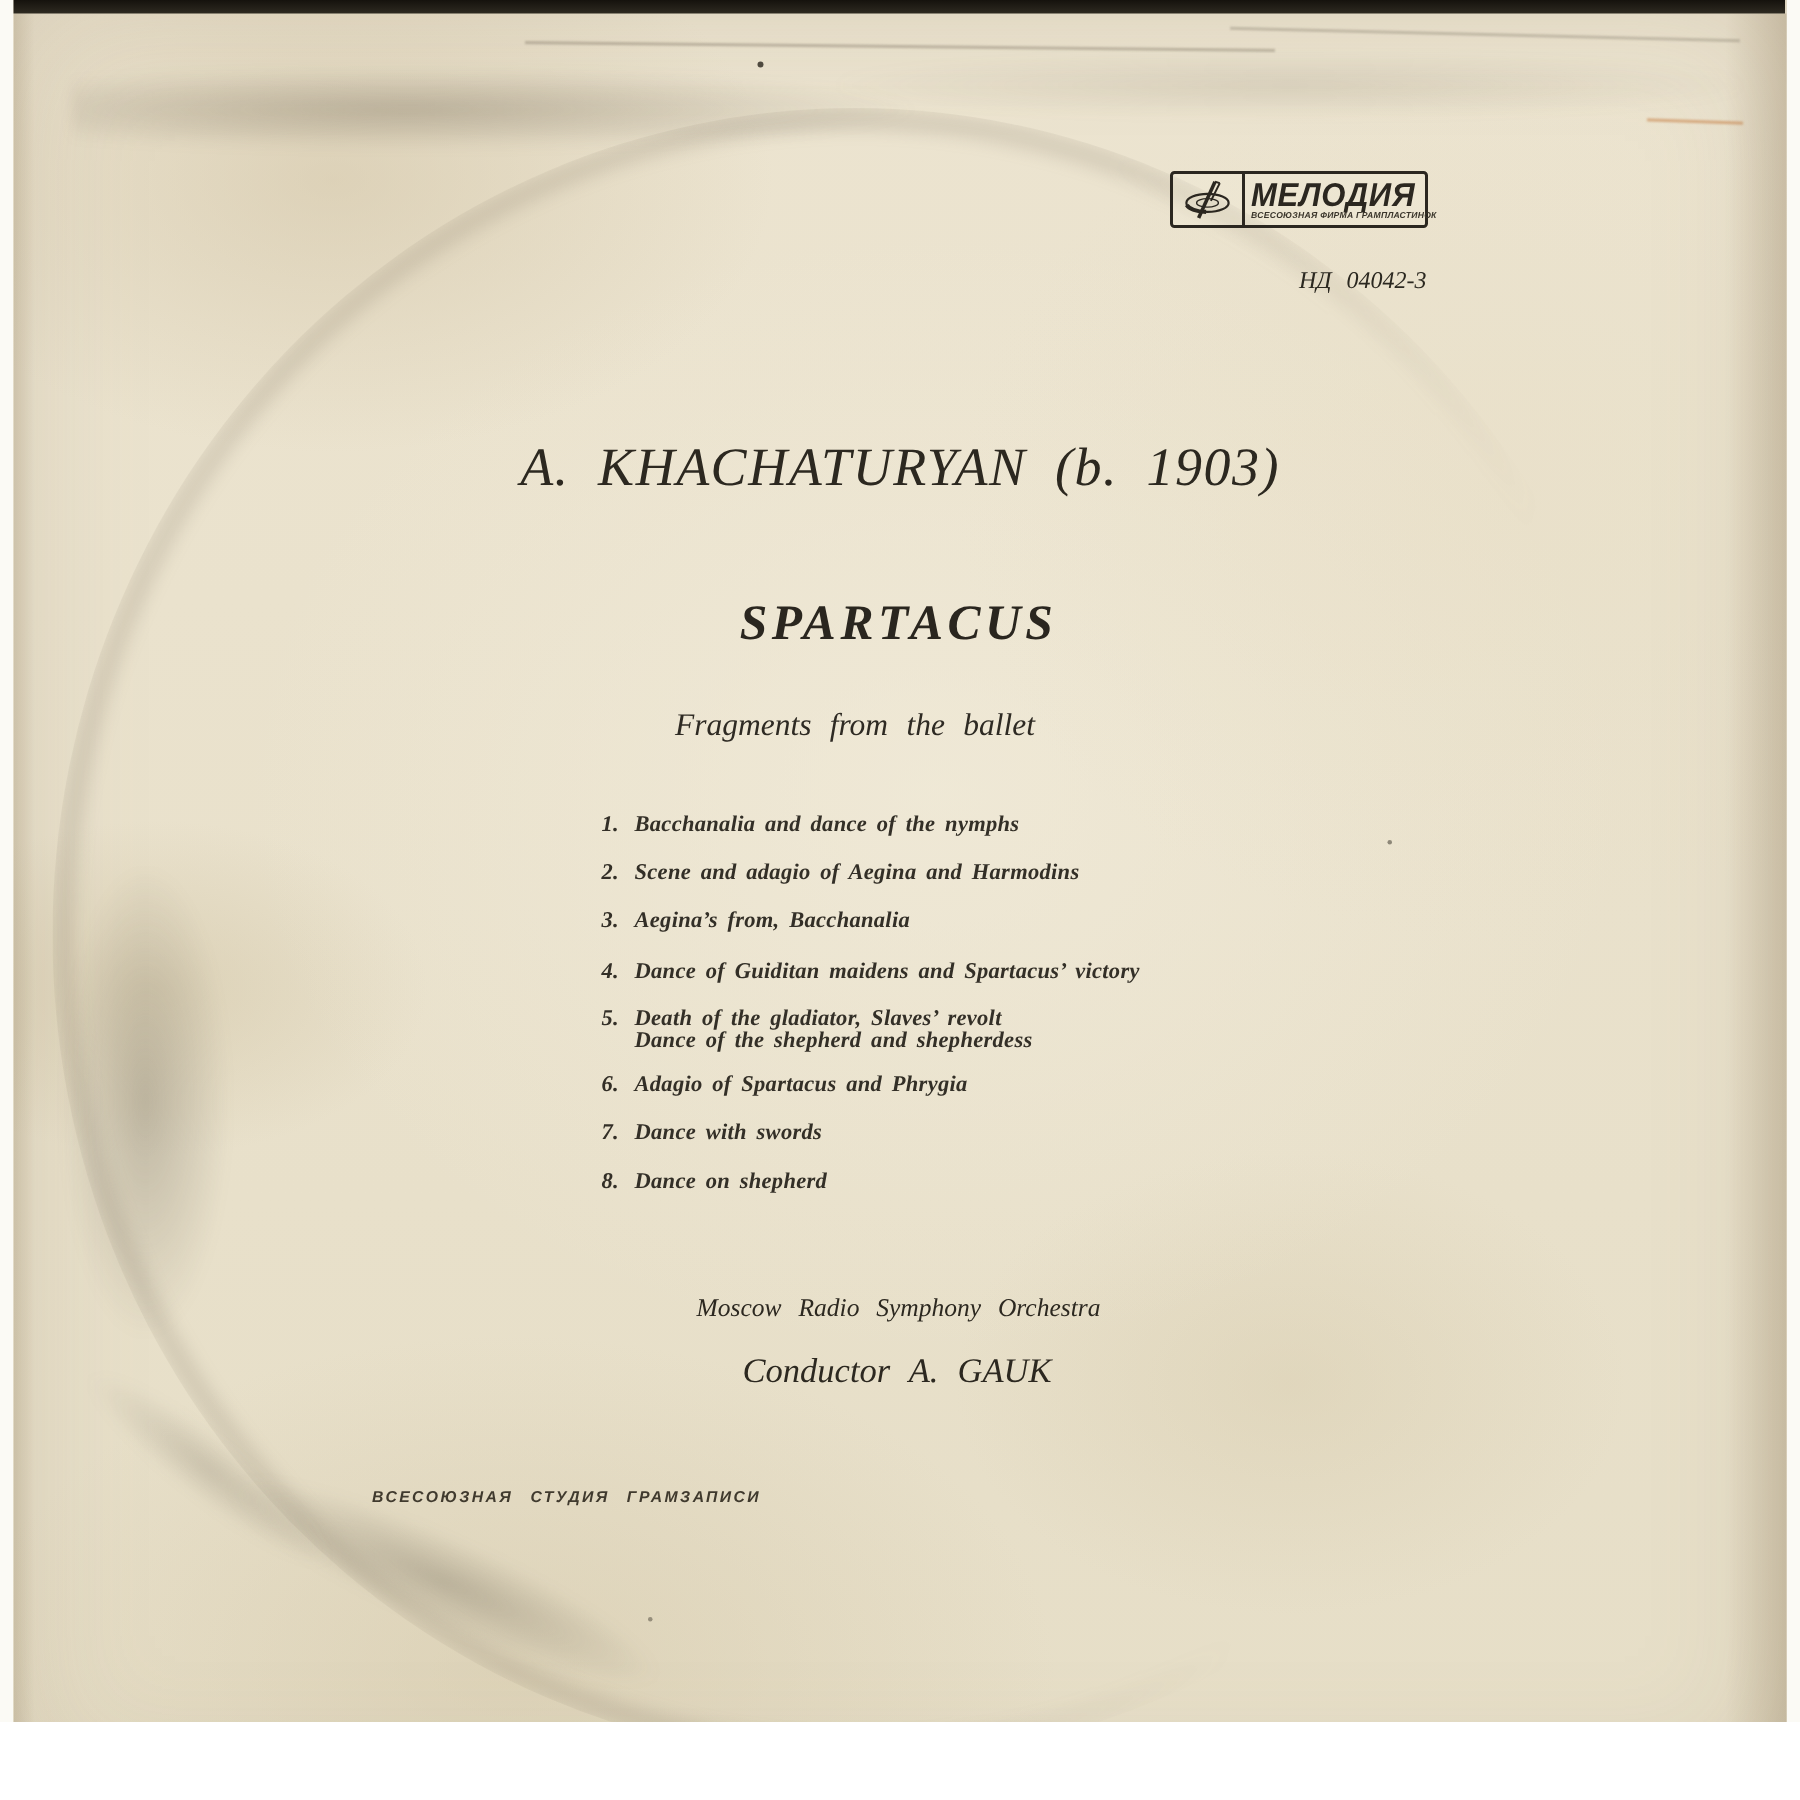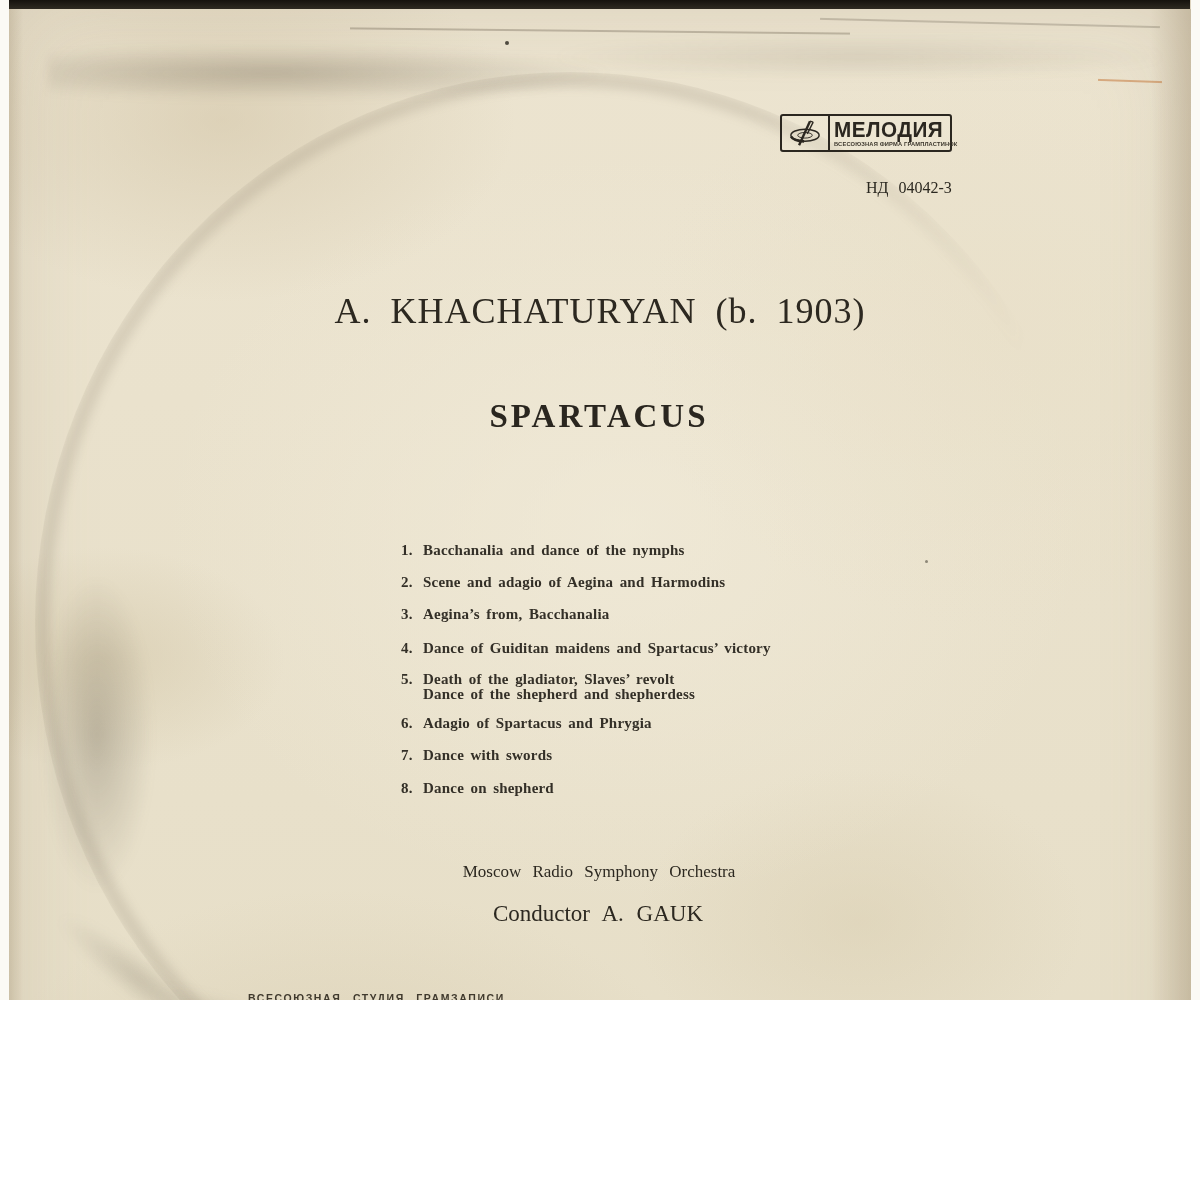--- a/index.html
+++ b/index.html
@@ -1,18 +1,18 @@
 <!DOCTYPE html>
 <html><head>
 <meta charset="utf-8">
 <title>Record sleeve scan</title>
 <style>
   html,body{margin:0;padding:0;background:#ffffff;}
-  .scan{position:relative;width:1200px;height:1000px;background:#fbfaf5;overflow:hidden;
-        font-family:"Liberation Serif","DejaVu Serif",serif;}
+  .scan{position:relative;width:1200px;height:1148px;background:#fbfaf5;overflow:hidden;
+        font-family:"Liberation Serif","DejaVu Serif",serif;font-style:italic;}
   
   .paper{position:absolute;left:9px;top:0;width:1182px;height:1198px;
     background-color:#e9e1cc;
     background-image:
       radial-gradient(ellipse 420px 260px at 18% 10%, rgba(203,188,156,.45), transparent 70%),
       radial-gradient(ellipse 520px 420px at 84% 28%, rgba(232,223,199,.55), transparent 70%),
       radial-gradient(ellipse 640px 520px at 52% 44%, rgba(242,236,219,.65), transparent 72%),
       radial-gradient(ellipse 320px 220px at 72% 77%, rgba(213,201,170,.40), transparent 70%),
       radial-gradient(ellipse 520px 320px at 28% 93%, rgba(209,196,165,.45), transparent 70%),
       radial-gradient(ellipse 260px 160px at 8% 55%, rgba(200,186,152,.40), transparent 70%),
@@ -135,20 +135,21 @@
     </div>
     <div class="brand-cell">
       <div class="brand-name">МЕЛОДИЯ</div>
       <div class="brand-sub">ВСЕСОЮЗНАЯ ФИРМА ГРАМПЛАСТИНОК</div>
     </div>
   </div>
   <div class="catalog">НД 04042-3</div>
 
   <div class="composer">A. KHACHATURYAN (b. 1903)</div>
   <div class="album-title">SPARTACUS</div>
+  <div class="album-subtitle">Fragments from the ballet</div>
 
   <div>
     <div class="track" style="top:543px">
       <span class="tnum">1.</span>
       <span class="ttext">Bacchanalia and dance of the nymphs</span>
     </div>
     <div class="track" style="top:575px">
       <span class="tnum">2.</span>
       <span class="ttext">Scene and adagio of Aegina and Harmodins</span>
     </div>

